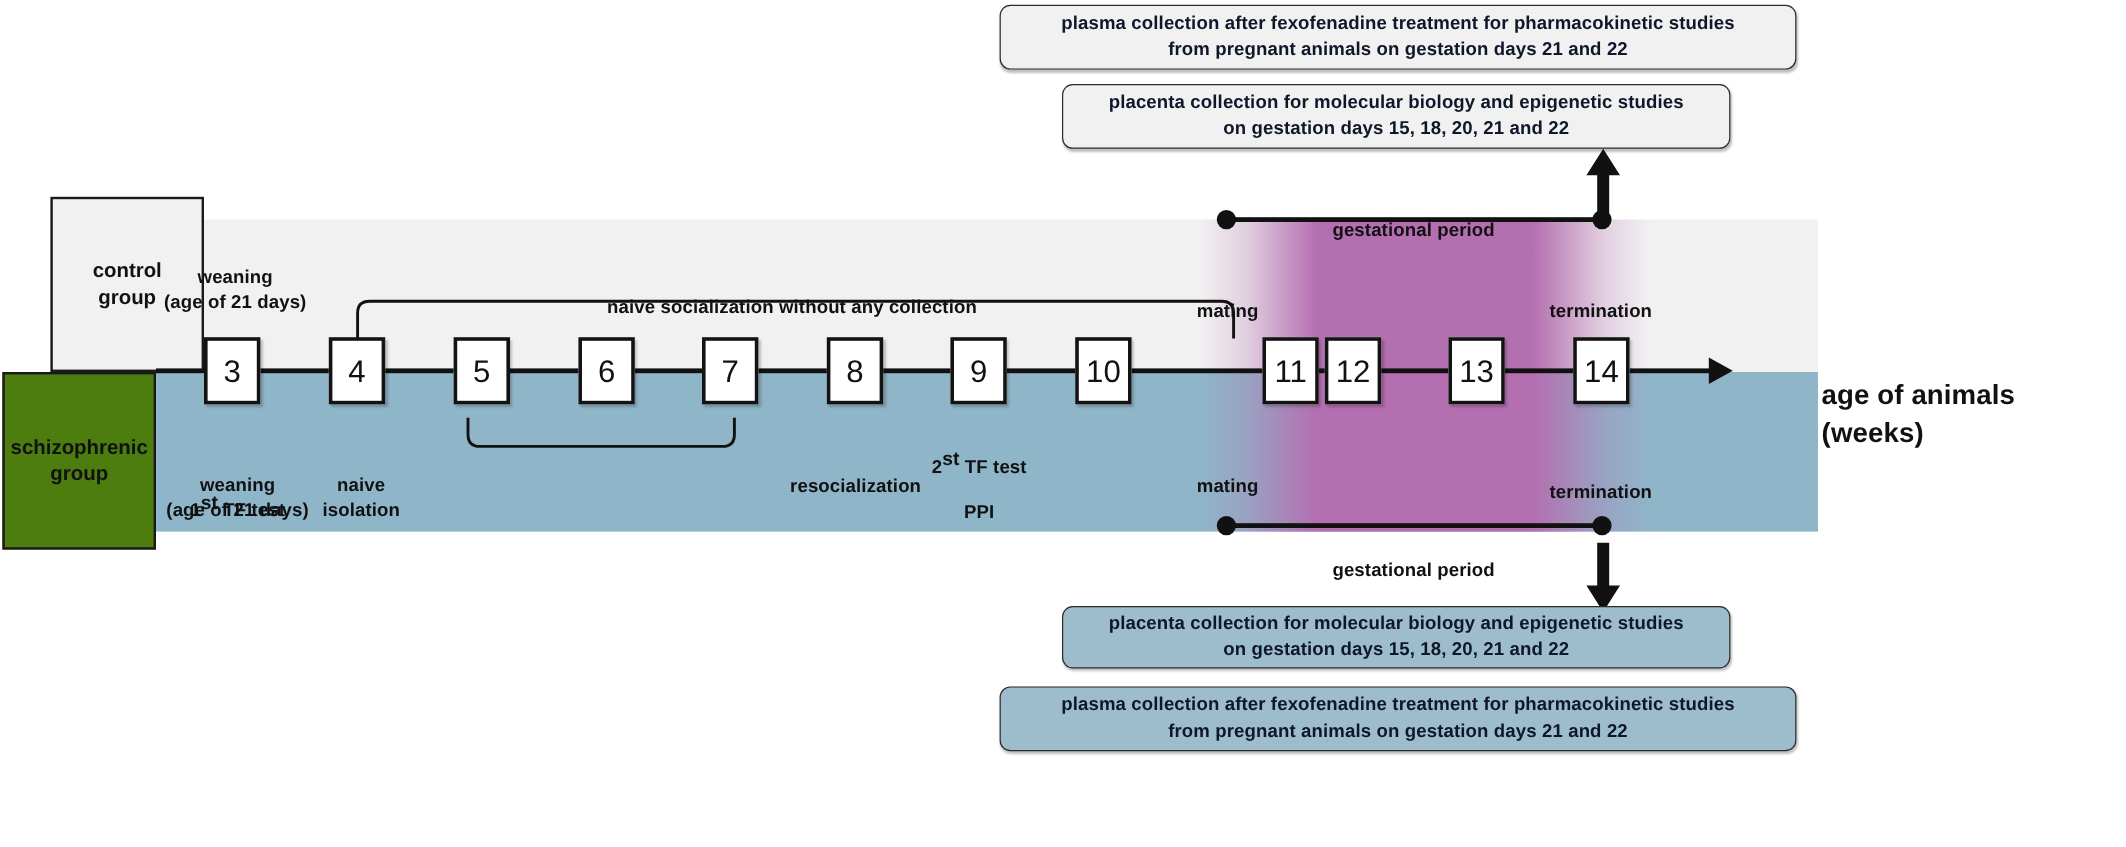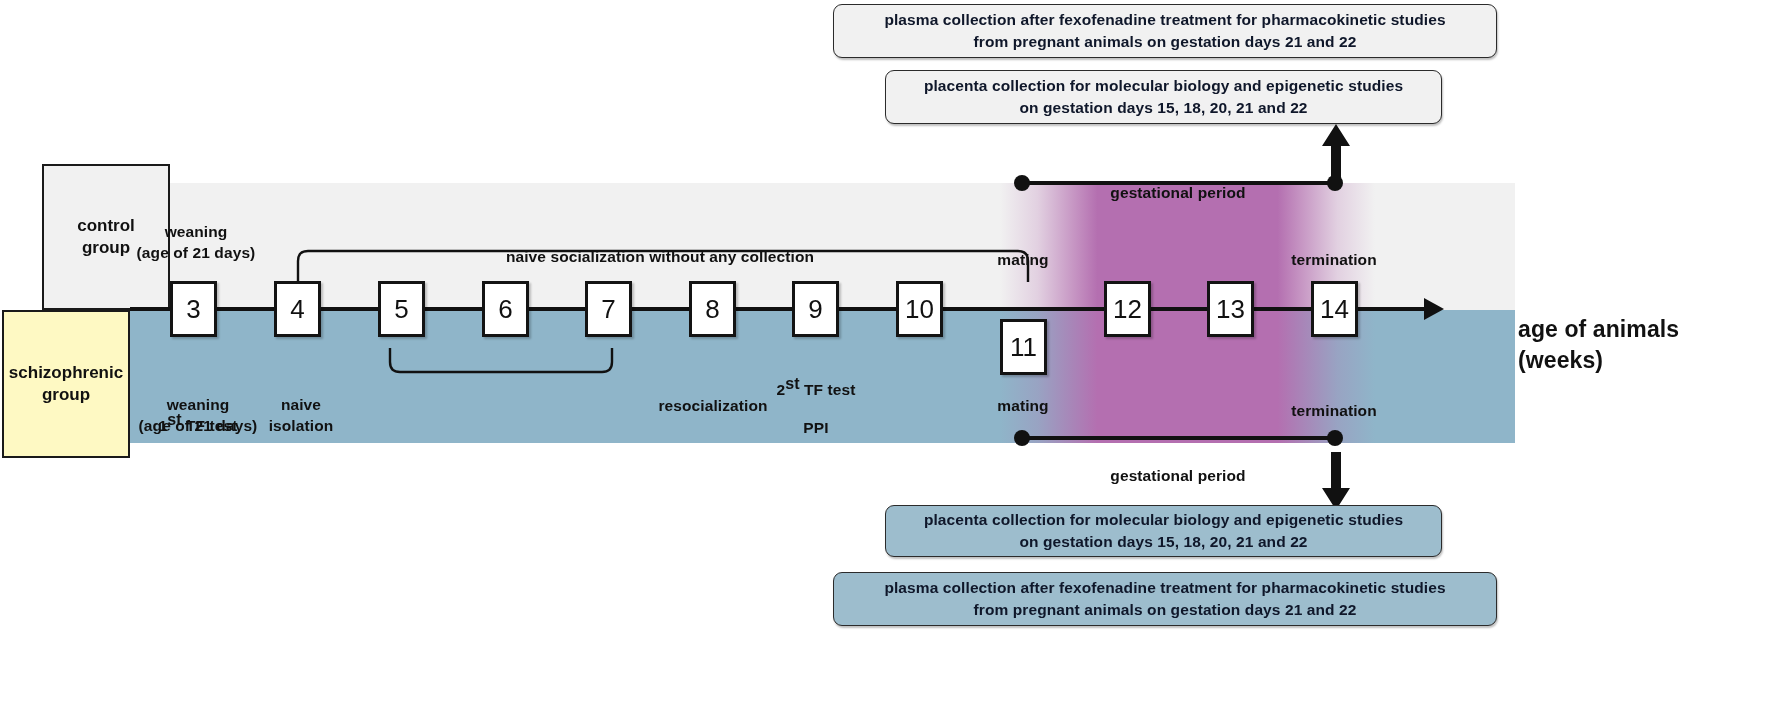--- a/index.html
+++ b/index.html
@@ -45,21 +45,21 @@
     align-items:center;
     justify-content:center;
     text-align:center;
     font-weight:700;
     font-size:17px;
     line-height:1.3;
     color:#111111;
   }
   .grpbox span{white-space:pre-line;}
   .grpbox.control{background:#f1f1f1;}
-  .grpbox.schizo{background:#fef9c3;}
+  .grpbox.schizo{background:#4d7c0f;}
 
   
   .band{position:absolute;}
   .band-grey{background:#f1f1f1;}
   .band-blue{background:#8fb5c9;}
   .band-purple{
     background:linear-gradient(to right,
       rgba(180,111,176,0) 0%,
       rgba(180,111,176,.25) 10%,
       rgba(180,111,176,1) 26%,
@@ -169,21 +169,21 @@
     </div>
   <div class="weekbox" style="left:689px;  top:281px;">
       <span>8</span>
     </div>
   <div class="weekbox" style="left:792px;  top:281px;">
       <span>9</span>
     </div>
   <div class="weekbox" style="left:896px;  top:281px;">
       <span>10</span>
     </div>
-  <div class="weekbox" style="left:1000px; top:281px;margin-top:38px;">
+  <div class="weekbox" style="left:1052px; top:281px;">
       <span>11</span>
     </div>
   <div class="weekbox" style="left:1104px; top:281px;">
       <span>12</span>
     </div>
   <div class="weekbox" style="left:1207px; top:281px;">
       <span>13</span>
     </div>
   <div class="weekbox" style="left:1311px; top:281px;">
       <span>14</span>

